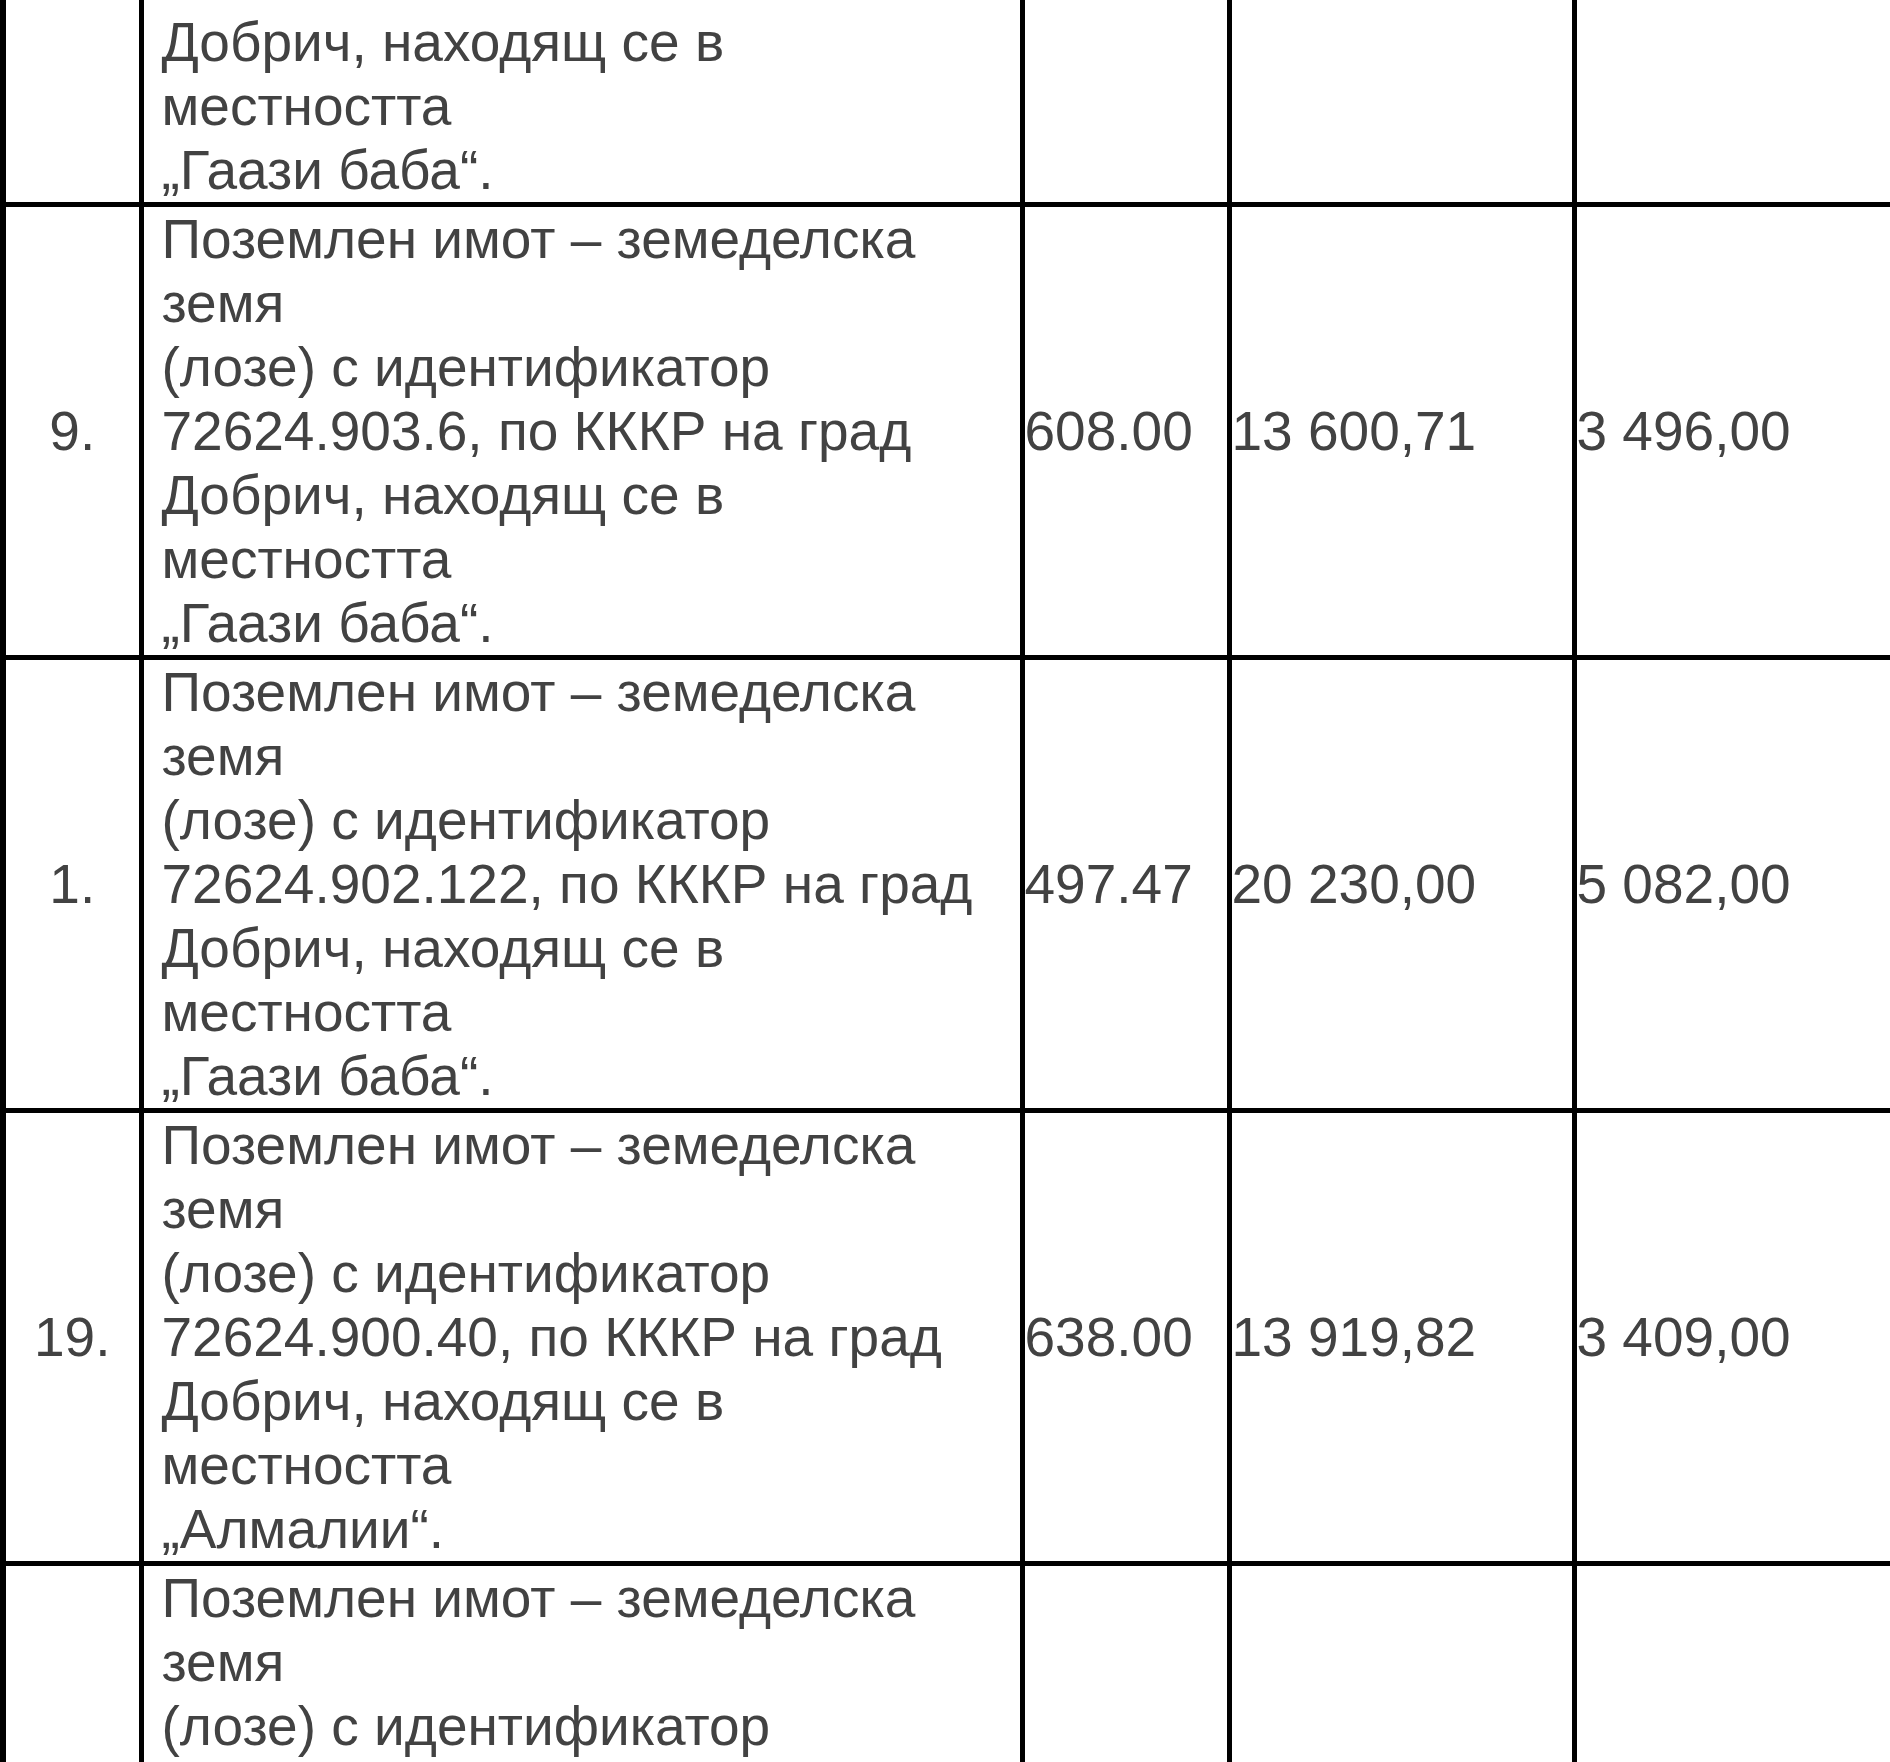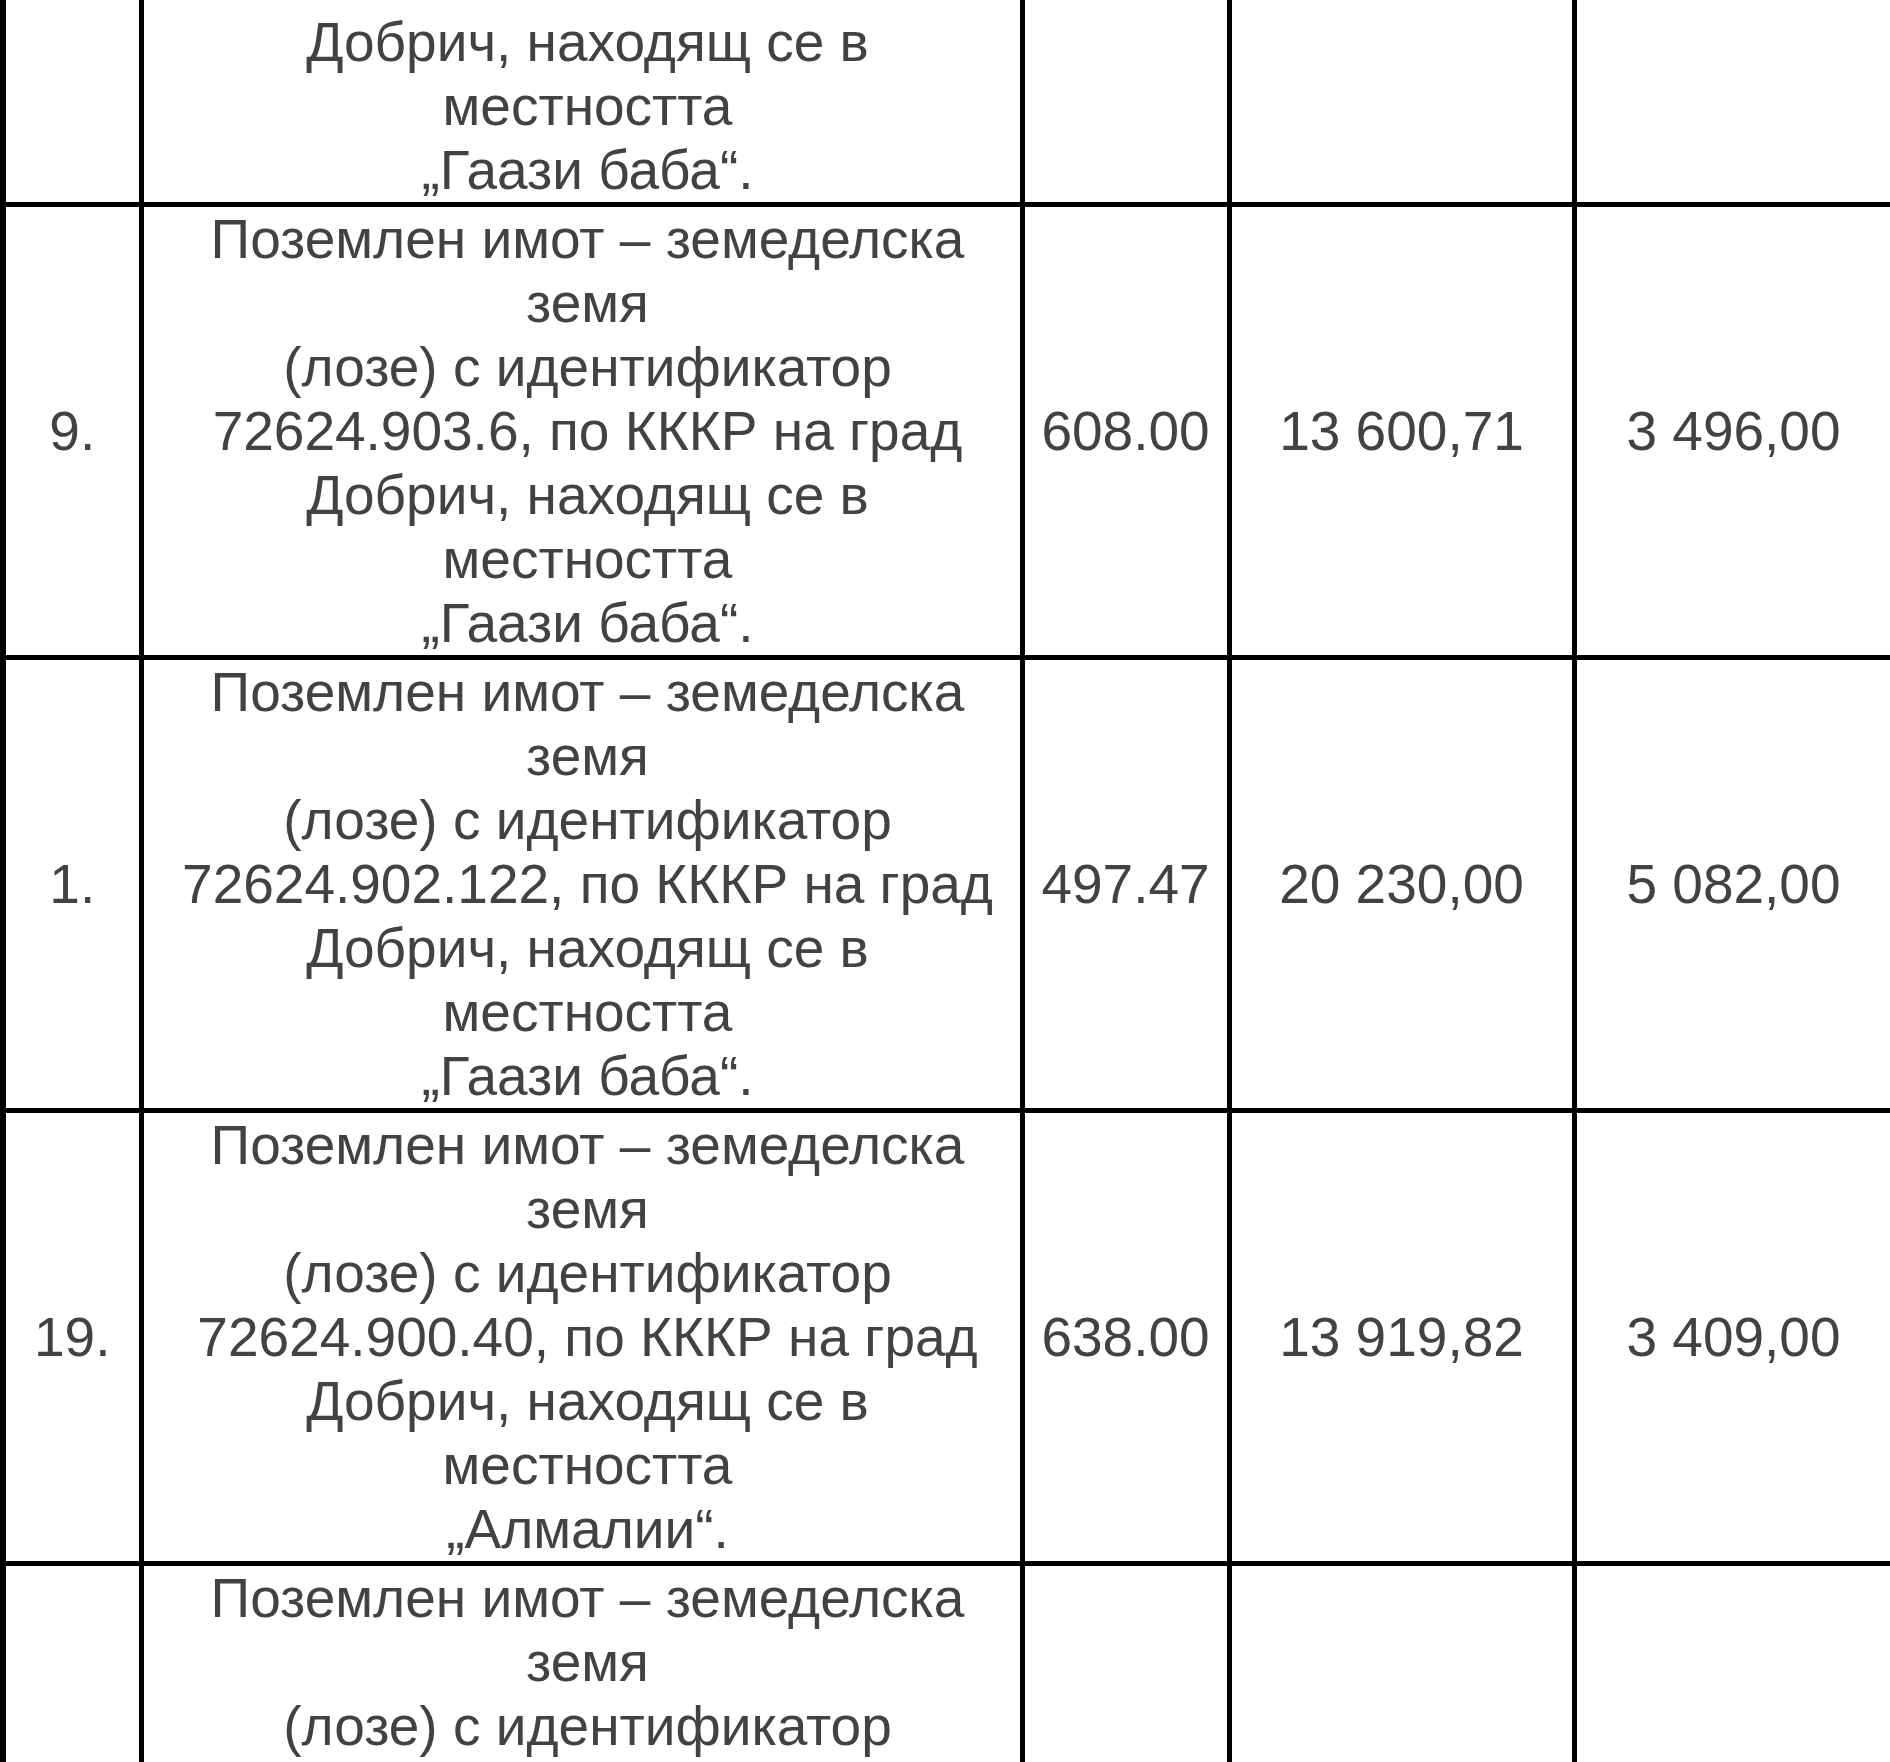--- a/index.html
+++ b/index.html
@@ -44,31 +44,31 @@
   tr.r-partial td {
     border-top-style: hidden;
   }
   tr.r-partial { height: 145px; }
   tr.r-std     { height: 322px; }
 
   td.cell-num {
     text-align: center;
   }
   td.cell-desc {
-    text-align: center;
+    text-align: left;
     padding-left: 18px;
     padding-right: 6px;
     white-space: pre-line;
   }
   tr.r-partial td.cell-desc {
     vertical-align: top;
     padding-top: 10px;
   }
   td.cell-val {
-    text-align: center;
+    text-align: left;
   }
 </style>
 </head>
 <body>
 
 <div class="page">
   <table class="prop-table">
     <colgroup>
       <col class="c-num">
       <col class="c-desc">

